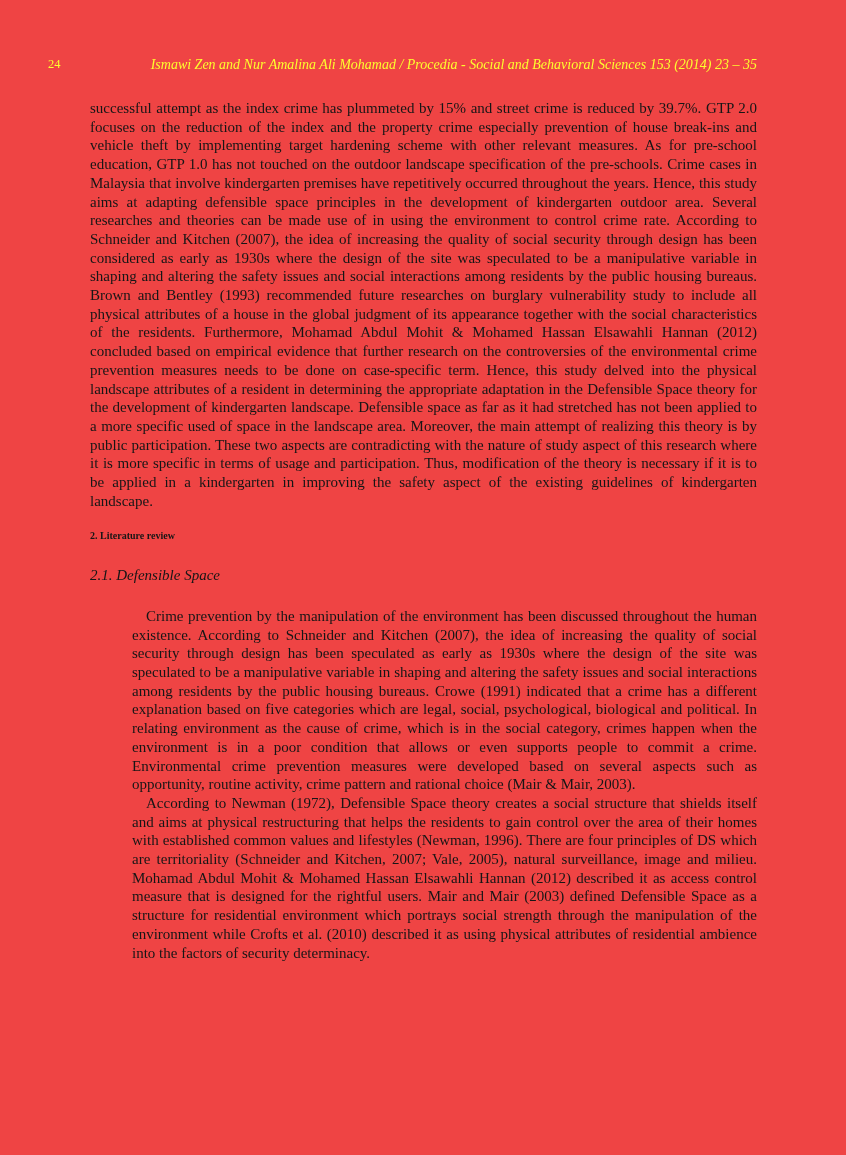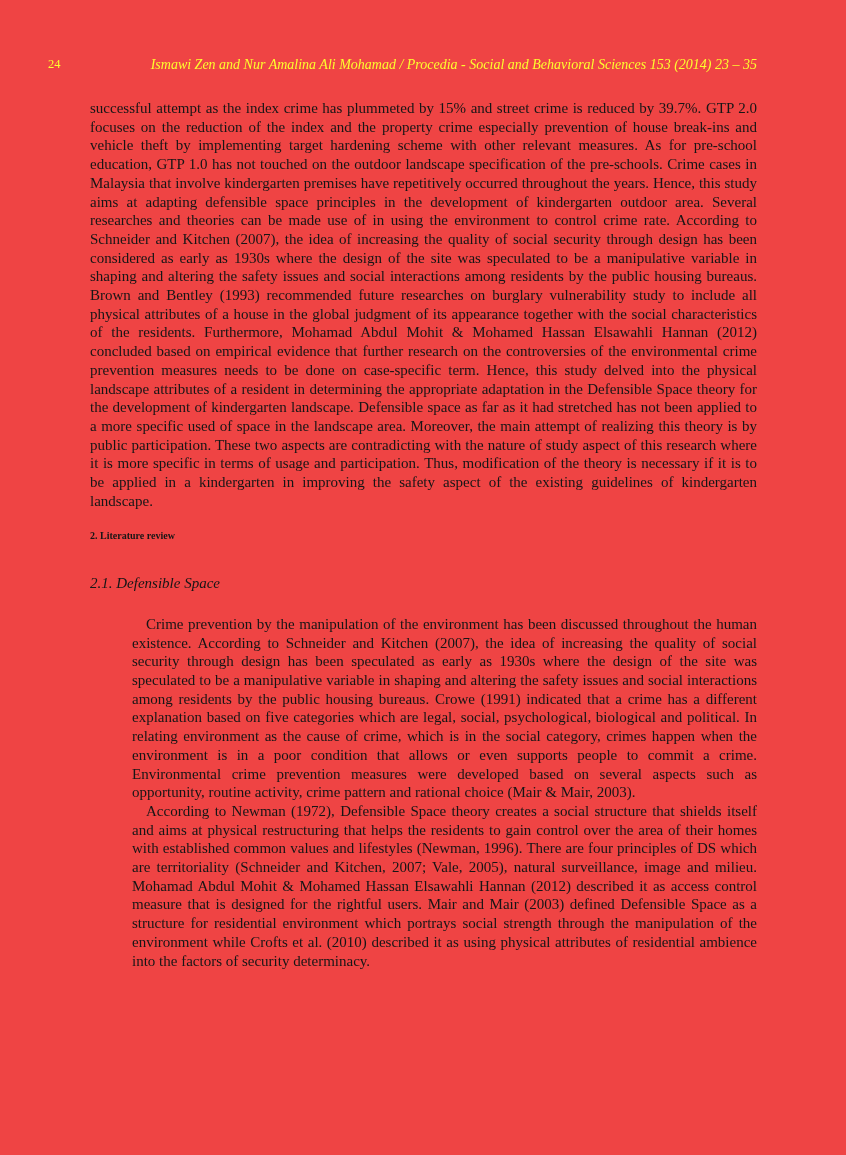--- a/index.html
+++ b/index.html
@@ -54,21 +54,21 @@
     text-align: left;
     line-height: 18.7px;
     margin: 17px 0 0 0;
   }
   .subsection-heading {
     font-size: 15px;
     font-weight: normal;
     font-style: italic;
     text-align: left;
     line-height: 18.7px;
-    margin: 28px 0 22px 0;
+    margin: 20px 0 22px 0;
   }
 </style>
 </head>
 <body>
 
 <div class="page">
 
   <div class="page-number">24</div>
 
   <div class="running-head">Ismawi Zen and Nur Amalina Ali Mohamad / Procedia - Social and Behavioral Sciences 153 (2014) 23 – 35</div>

